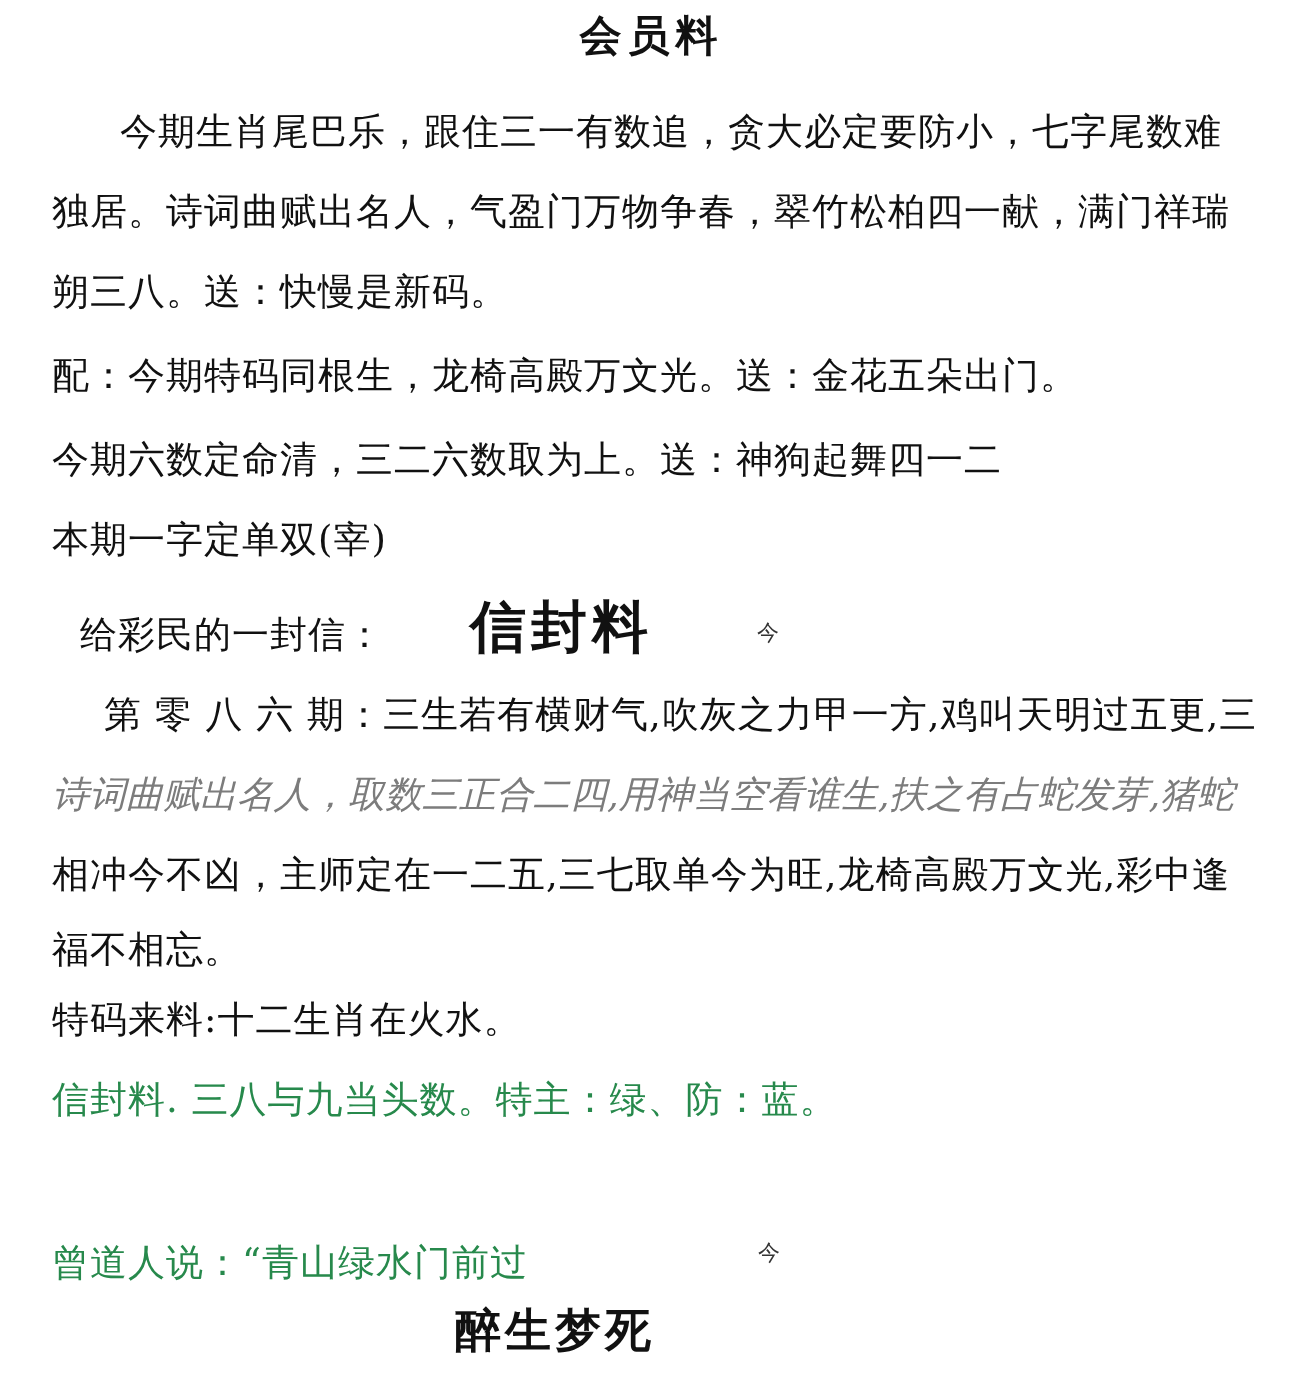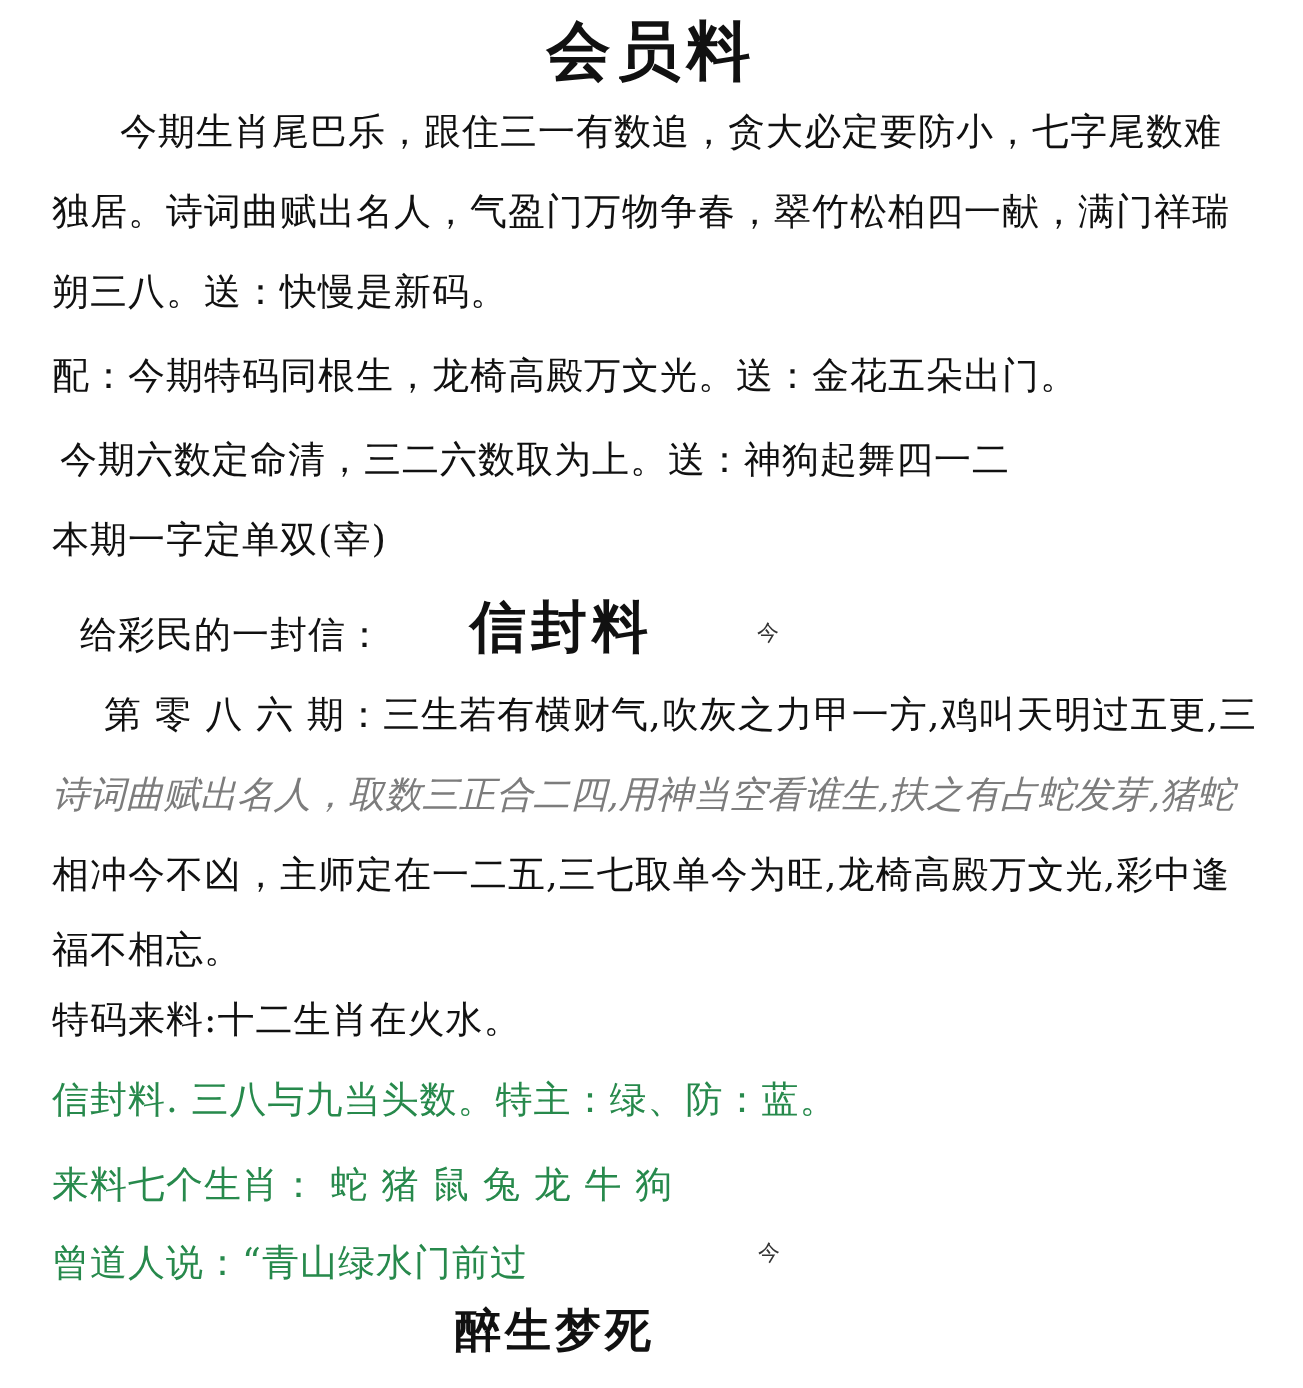--- a/index.html
+++ b/index.html
@@ -19,21 +19,21 @@
     position: relative;
     width: 1303px;
     height: 1388px;
   }
   .title-main {
     position: absolute;
     left: 0;
     top: 8px;
     width: 1303px;
     text-align: center;
-    font-size: 64px;
+    font-size: 42px;
     font-weight: bold;
     letter-spacing: 6px;
     font-family: "DejaVu Serif", "Liberation Serif", serif;
   }
   .body-line {
     position: absolute;
     font-size: 37px;
     line-height: 1.1;
     letter-spacing: 1px;
     white-space: nowrap;
@@ -126,33 +126,32 @@
 <body>
 
 <div class="page">
 
   <div class="title-main">会员料</div>
 
   <div class="body-line" style="left:120px; top:112px;">今期生肖尾巴乐，跟住三一有数追，贪大必定要防小，七字尾数难</div>
   <div class="body-line" style="left:52px; top:192px;">独居。诗词曲赋出名人，气盈门万物争春，翠竹松柏四一献，满门祥瑞</div>
   <div class="body-line" style="left:52px; top:272px;">朔三八。送：快慢是新码。</div>
   <div class="body-line" style="left:52px; top:356px;text-align:center;">配：今期特码同根生，龙椅高殿万文光。送：金花五朵出门。</div>
-  <div class="body-line" style="left:60px; top:440px;">今期六数定命清，三二六数取为上。送：神狗起舞四一二</div>
+  <div class="body-line" style="left:52px; top:440px;">今期六数定命清，三二六数取为上。送：神狗起舞四一二</div>
   <div class="body-line" style="left:52px; top:520px;">本期一字定单双(宰)</div>
 
   <div class="section2-title">信封料</div>
   <div class="letter-label">给彩民的一封信：</div>
   <div class="tick">今</div>
 
   <div class="body-line" style="left:104px; top:695px;">第 零 八 六 期：三生若有横财气,吹灰之力甲一方,鸡叫天明过五更,三</div>
   <div class="body-line faded hand" style="left:52px; top:775px;">诗词曲赋出名人，取数三正合二四,用神当空看谁生,扶之有占蛇发芽,猪蛇</div>
   <div class="body-line" style="left:52px; top:855px;">相冲今不凶，主师定在一二五,三七取单今为旺,龙椅高殿万文光,彩中逢</div>
   <div class="body-line" style="left:52px; top:930px;">福不相忘。</div>
   <div class="body-line" style="left:52px; top:1000px;">特码来料:十二生肖在火水。</div>
   <div class="body-line semi-faded" style="left:52px; top:1080px;">信封料. 三八与九当头数。特主：绿、防：蓝。</div>
-  <div class="body-line semi-faded" style="left:52px; top:1165px;">来料七个生肖： 蛇 猪 鼠 兔 龙 牛 狗</div>
   <div class="body-line semi-faded" style="left:52px; top:1243px;">曾道人说：“青山绿水门前过</div>
   <div class="tick2">今</div>
 
   <div class="bottom-hand">醉生梦死</div>
 
 
 </div>
 
 </body></html>

